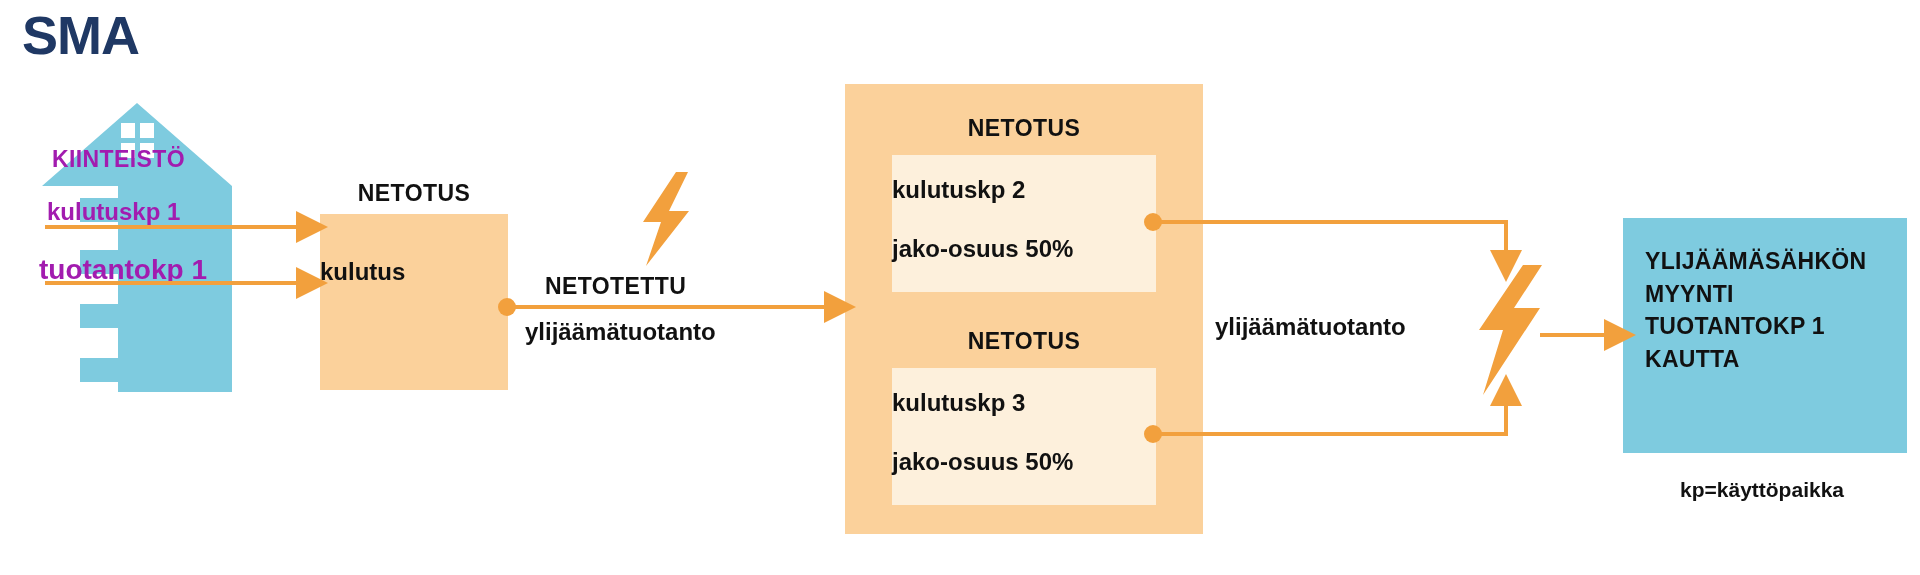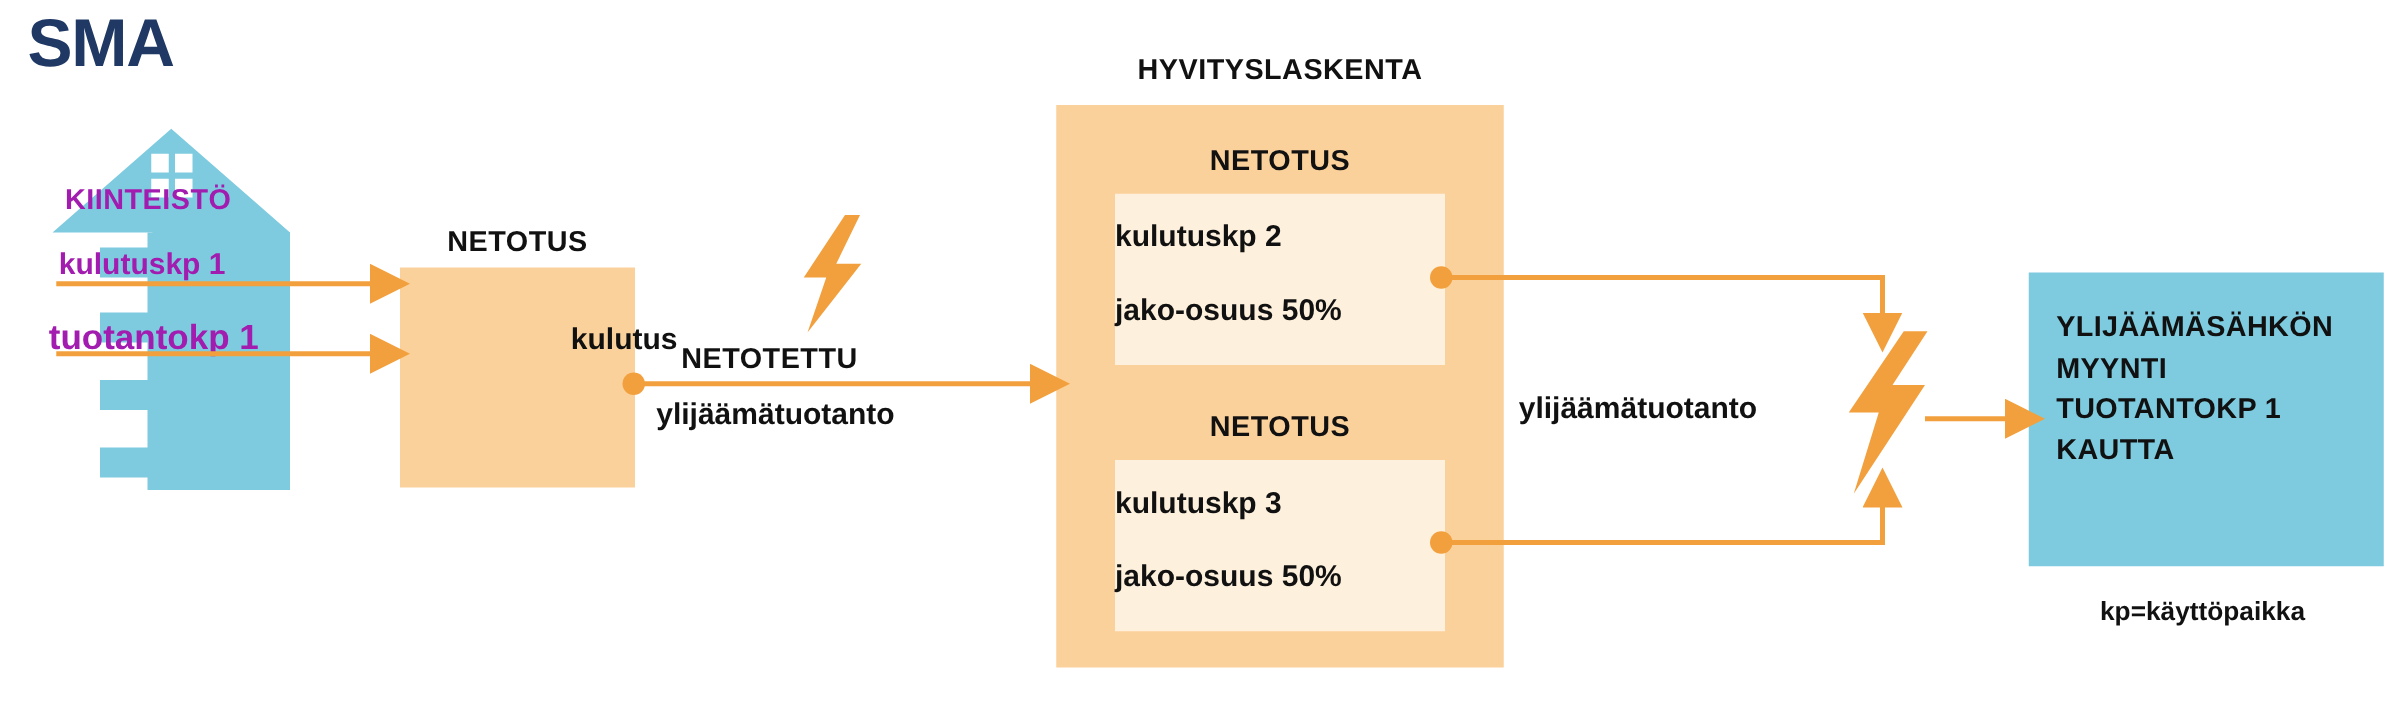--- a/index.html
+++ b/index.html
@@ -18,21 +18,21 @@
   #house svg{display:block;}
   .house-text{position:absolute;color:#a21caf;font-weight:bold;white-space:nowrap;}
   #kiinteisto-label{left:52px;top:146px;font-size:23px;letter-spacing:.4px;}
   #kulutuskp1-label{left:47px;top:198px;font-size:24px;}
   #tuotantokp1-label{left:39px;top:254px;font-size:28px;}
 
   
   #netotus1-title{left:320px;top:180px;width:188px;text-align:center;
                   font-size:23px;font-weight:bold;color:#111;letter-spacing:.4px;}
   #netotus1-box{left:320px;top:214px;width:188px;height:176px;background:#fbd19b;}
-  #netotus1-kulutus{left:320px;top:258px;width:222px;text-align:right;
+  #netotus1-kulutus{left:320px;top:258px;width:222px;text-align:left;
                     font-size:24px;font-weight:bold;color:#111;}
   #netotus1-tuotanto{left:320px;top:330px;width:188px;text-align:center;
                      font-size:24px;font-weight:bold;color:#111;}
 
   
   #netotettu-label{left:545px;top:273px;font-size:23px;font-weight:bold;
                    color:#111;letter-spacing:.4px;}
   #ylijaama1-label{left:525px;top:318px;font-size:24px;font-weight:bold;color:#111;}
   #ylijaama2-label{left:1215px;top:313px;font-size:24px;font-weight:bold;color:#111;}
 
@@ -89,21 +89,20 @@
   <div class="abs house-text" id="kulutuskp1-label">kulutuskp 1</div>
   <div class="abs house-text" id="tuotantokp1-label">tuotantokp 1</div>
 
   <div class="abs" id="netotus1-title">NETOTUS</div>
   <div class="abs" id="netotus1-box"></div>
   <div class="abs" id="netotus1-kulutus">kulutus</div>
 
   <div class="abs" id="netotettu-label">NETOTETTU</div>
   <div class="abs" id="ylijaama1-label">ylijäämätuotanto</div>
 
-  <div class="abs" id="hyvitys-title">HYVITYSLASKENTA</div>
   <div class="abs" id="hyvitys-box"></div>
 
   <div class="abs sub-title" id="netotus2-title">NETOTUS</div>
   <div class="abs inner-box" id="netotus2-box"></div>
   <div class="abs inner-line" id="kulutuskp2">kulutuskp 2</div>
   <div class="abs inner-line" id="jako1">jako-osuus 50%</div>
 
   <div class="abs sub-title" id="netotus3-title">NETOTUS</div>
   <div class="abs inner-box" id="netotus3-box"></div>
   <div class="abs inner-line" id="kulutuskp3">kulutuskp 3</div>

